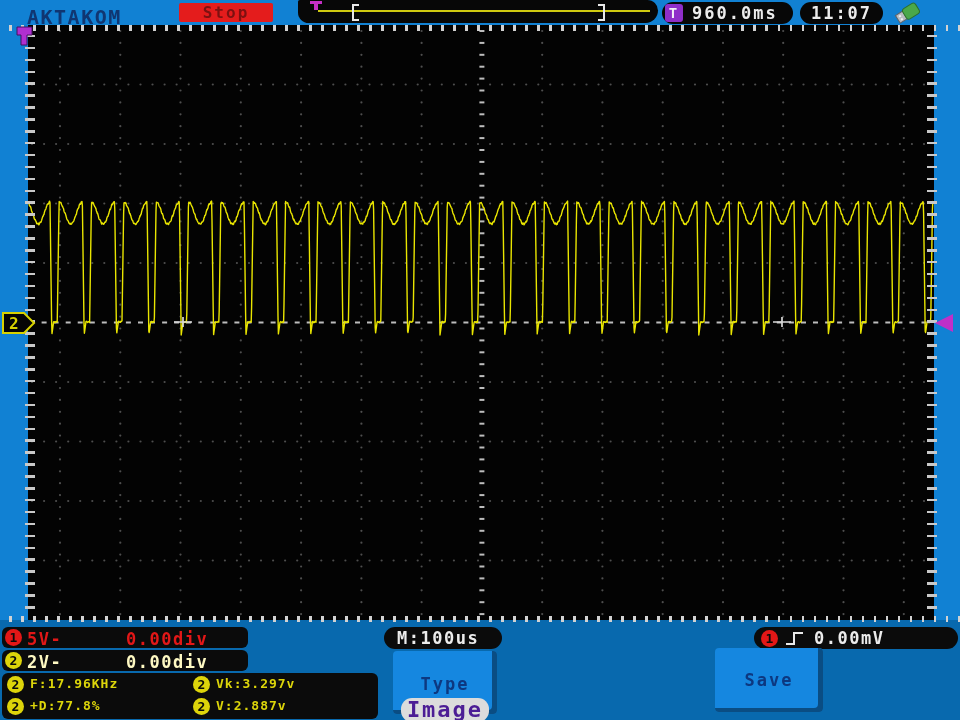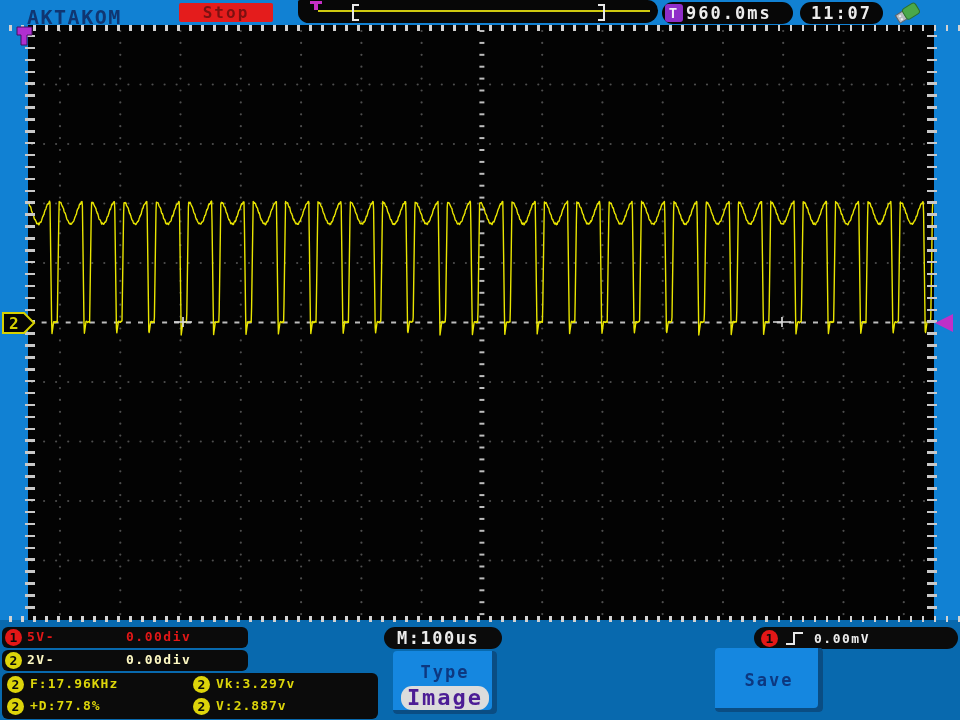--- a/index.html
+++ b/index.html
@@ -17,21 +17,21 @@
     color:#7d1111;font-size:16px;font-weight:bold;letter-spacing:2px;text-align:center;line-height:19px;margin-left:35px;}
   .posbar{left:298px;top:0;width:360px;height:23px;background:#070707;border-radius:2px 12px 14px 12px;}
   .yline{left:20px;top:10px;width:332px;height:2px;background:#cfca10;}
   .bracket{top:4px;width:5px;height:13px;border:2px solid #e8e8e8;}
   .br-l{left:54px;border-right:none;}
   .br-r{left:300px;border-left:none;}
   .pill{background:#070707;border-radius:11px;color:#ececec;font-size:17px;font-weight:bold;letter-spacing:2px;}
   .tt-pill{left:662px;top:2px;width:131px;height:22px;display:flex;align-items:center;padding-left:3px;box-sizing:border-box;}
   .t-icon{width:18px;height:18px;border-radius:3px;background:#8f2ec9;color:#f2eef6;
     font-size:14px;font-weight:bold;text-align:center;line-height:18px;flex:0 0 18px;}
-  .tt-label{margin-left:3px;text-align:right;}
+  .tt-label{margin-left:9px;text-align:right;}
   .clock-pill{left:800px;top:2px;width:83px;height:22px;text-align:center;line-height:22px;}
 
   
   .screen{left:28px;top:25px;width:906px;height:595px;background:#030303;}
   .comb{left:0;width:960px;height:6px;z-index:6;
     background:repeating-linear-gradient(90deg,rgba(0,0,0,0) 0 9.5px,#d2d2d2 9.5px 12px);}
   .comb-top{top:25px;}
   .comb-bottom{top:616px;}
   .side-ticks{top:27px;width:10px;height:591px;z-index:6;
     background:repeating-linear-gradient(0deg,rgba(0,0,0,0) 0 9.4px,#c9c9c9 9.4px 11.9px);}
@@ -41,35 +41,35 @@
   .ch-marker{left:1px;top:309px;z-index:7;}
   .trig-arrow{left:933px;top:313px;z-index:7;}
 
   
   .bottom{left:0;top:620px;width:960px;height:100px;background:#0869ae;z-index:5;}
   .blackbox{position:absolute;background:#0b0b0b;border-radius:6px;}
   .badge{position:absolute;width:17px;height:17px;border-radius:50%;
     font-size:13px;font-weight:bold;color:#0a0a0a;text-align:center;line-height:17px;}
   .badge-red{background:#e31717;}
   .badge-yel{background:#ddd40a;}
-  .chtxt{position:absolute;top:2px;font-size:13px;font-weight:bold;letter-spacing:1.5px;}
+  .chtxt{position:absolute;top:2px;font-size:17px;font-weight:bold;letter-spacing:1.5px;}
   .ch1c{color:#e31717;}
   .ch2c{color:#fef9c3;}
   .meas-label{position:absolute;font-size:13px;font-weight:bold;letter-spacing:1px;color:#dcd50a;}
   .ratebox{left:252px;top:7px;width:128px;height:44px;}
   .rate-line{text-align:center;font-size:17px;font-weight:bold;letter-spacing:1px;color:#e4e4e4;margin-top:1px;}
   .m-pill{left:384px;top:7px;width:118px;height:22px;border-radius:11px;
     font-size:17px;font-weight:bold;letter-spacing:1.5px;color:#ececec;line-height:22px;padding-left:13px;box-sizing:border-box;}
   .trig-pill{left:754px;top:7px;width:204px;height:22px;border-radius:11px;
     display:flex;align-items:center;padding-left:7px;box-sizing:border-box;gap:6px;}
-  .trig-level{font-size:13px;font-weight:bold;letter-spacing:1.5px;color:#ececec;}
+  .trig-level{font-size:17px;font-weight:bold;letter-spacing:1.5px;color:#ececec;}
   .softbtn{position:absolute;background:#1587e0;border-radius:4px;cursor:pointer;
     box-shadow:inset -5px -4px 0 rgba(7,62,108,.8);
     color:#0d3880;font-size:17px;font-weight:bold;letter-spacing:2px;}
-  .type-btn{left:393px;top:31px;width:104px;height:63px;display:flex;flex-direction:column;align-items:center;padding-top:11px;box-sizing:border-box;}
+  .type-btn{left:393px;top:31px;width:104px;height:63px;display:flex;flex-direction:column;align-items:center;padding-top:23px;box-sizing:border-box;}
   .type-value{margin-top:4px;width:88px;background:#dcdcdc;color:#4c1d95;text-align:center;font-size:22px;font-weight:bold;letter-spacing:2px;line-height:24px;border-radius:11px;}
   .save-btn{left:715px;top:28px;width:108px;height:64px;display:flex;align-items:center;justify-content:center;}
 </style>
 </head>
 <body>
 
 <div class="abs brand">AKTAKOM</div>
 
 <div class="abs stop-pill">Stop</div>
 

